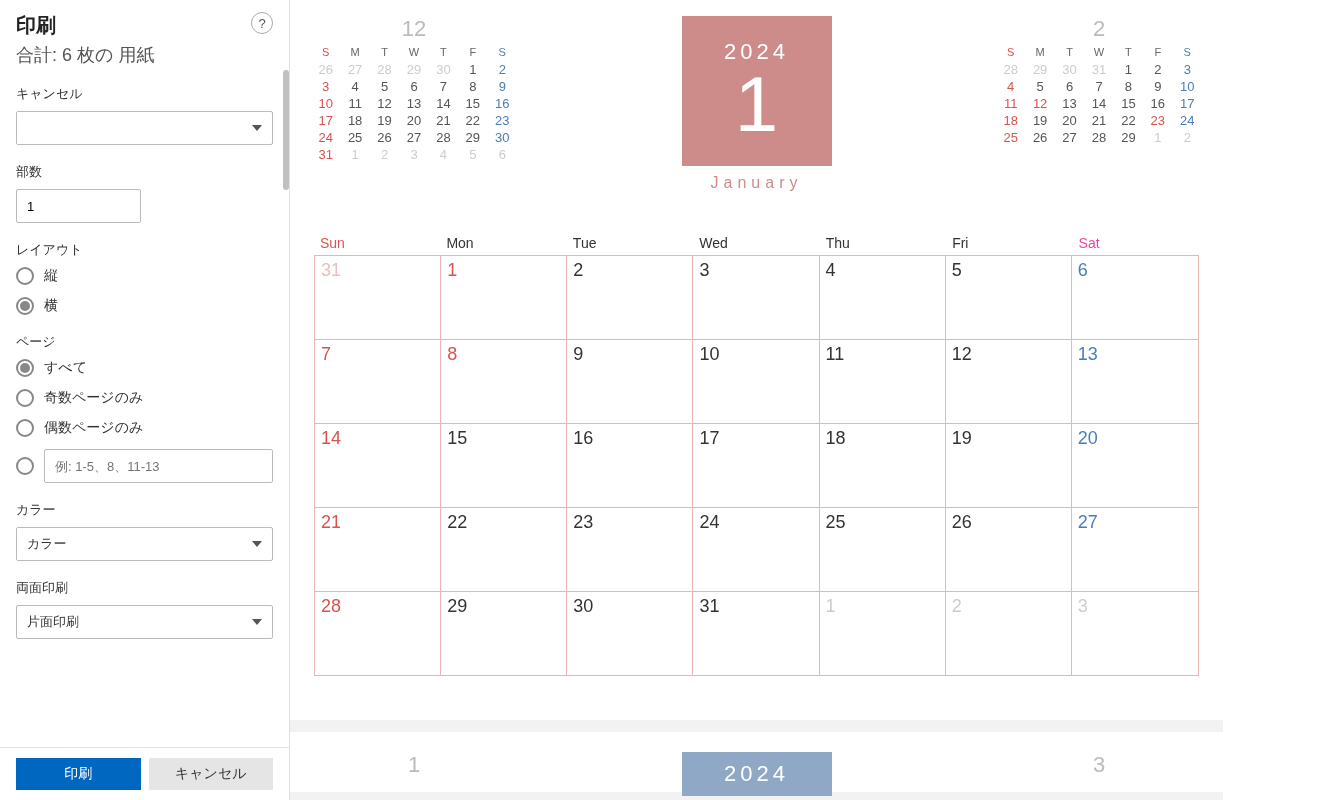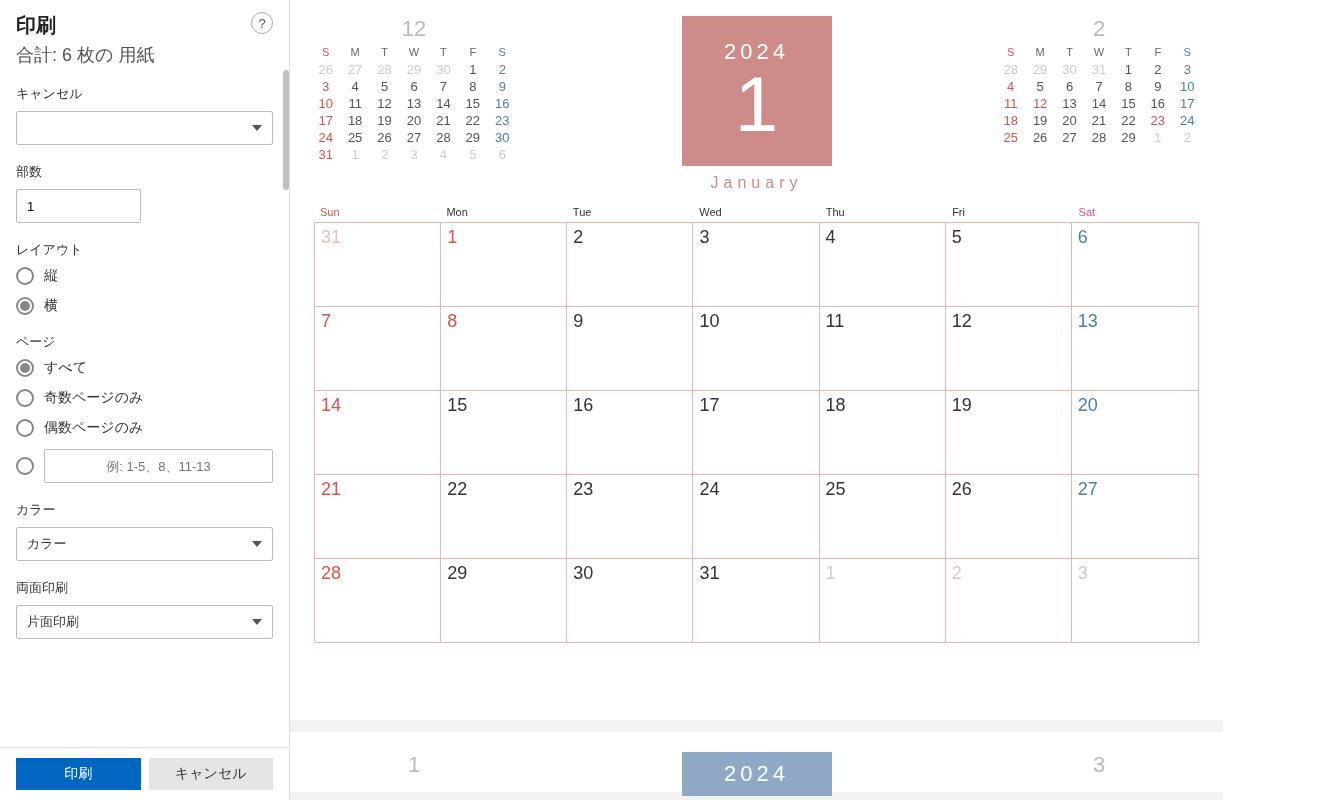--- a/index.html
+++ b/index.html
@@ -16,21 +16,21 @@
 .select-box { width: 100%; height: 34px; border: 1px solid #bbb; border-radius: 2px; display: flex; align-items: center; justify-content: space-between; padding: 0 10px; font-size: 13px; background: #fff; cursor: pointer; }
 .chevron { width: 0; height: 0; border-left: 5px solid transparent; border-right: 5px solid transparent; border-top: 6px solid #555; }
 .text-input { width: 125px; height: 34px; border: 1px solid #bbb; border-radius: 2px; padding: 0 10px; font-size: 13px; }
 .radio-group { display: flex; flex-direction: column; gap: 12px; margin-top: 6px; }
 .radio-row { display: flex; align-items: center; gap: 10px; cursor: pointer; }
 .radio { width: 18px; height: 18px; border: 2px solid #888; border-radius: 50%; display: flex; align-items: center; justify-content: center; flex-shrink: 0; }
 .radio.selected { border-color: #888; }
 .radio.selected::after { content: ''; width: 10px; height: 10px; background: #888; border-radius: 50%; }
 .radio-label { font-size: 14px; color: #333; }
 .custom-pages { display: flex; align-items: center; gap: 10px; }
-.custom-input { flex: 1; height: 34px; border: 1px solid #bbb; border-radius: 2px; padding: 0 10px; font-size: 13px; color: #999; text-align: center; }
+.custom-input { flex: 1; height: 34px; border: 1px solid #bbb; border-radius: 2px; padding: 0 10px; font-size: 13px; color: #999; }
 .footer { display: flex; gap: 8px; padding: 10px 16px; border-top: 1px solid #e0e0e0; background: #fff; }
 .btn { flex: 1; height: 32px; font-size: 14px; border: none; cursor: pointer; }
 .btn-primary { background: #0067c0; color: #fff; }
 .btn-secondary { background: #e5e5e5; color: #333; }
 
 .preview { flex: 1; background: #f2f2f2; padding: 0; overflow: hidden; }
 .page { background: #fff; margin: 0 0 12px 0; padding: 16px 24px 24px 24px; min-height: 720px; }
 
 .page-header { display: flex; justify-content: space-between; align-items: flex-start; margin-bottom: 10px; }
 .mini-cal { width: 200px; text-align: center; }
@@ -45,21 +45,21 @@
 .mini-grid .d.off { color: #ccc; }
 
 .month-box { text-align: center; }
 .month-badge { background: #cd8c8a; color: #fff; width: 150px; height: 150px; display: flex; flex-direction: column; align-items: center; justify-content: center; }
 .month-year { font-size: 22px; letter-spacing: 4px; font-weight: 300; }
 .month-num { font-size: 78px; font-weight: 200; line-height: 1; }
 .month-name { color: #cd8c8a; font-size: 16px; letter-spacing: 5px; margin-top: 8px; font-weight: 300; }
 
 .main-cal { border: 1px solid #e7b6b3; border-top: none; }
 .day-headers { display: grid; grid-template-columns: repeat(7, 1fr); }
-.day-h { padding: 4px 6px; font-size: 11px; color: #333; }
+.day-h { padding: 4px 6px; font-size: 14px; color: #333; margin-top: 29px; }
 .day-h.sun { color: #d9534f; }
 .day-h.sat { color: #ec4899; }
 .weeks { display: grid; grid-template-columns: repeat(7, 1fr); grid-template-rows: repeat(5, 84px); }
 .cell { border-top: 1px solid #e7b6b3; border-right: 1px solid #e7b6b3; padding: 4px 6px; font-size: 18px; font-weight: 300; color: #333; }
 .cell:nth-child(7n) { border-right: none; }
 .cell.sun { color: #d9534f; }
 .cell.sat { color: #4a7db8; }
 .cell.off { color: #ccc; }
 .cell.off.sun { color: #e5c0bf; }
 

